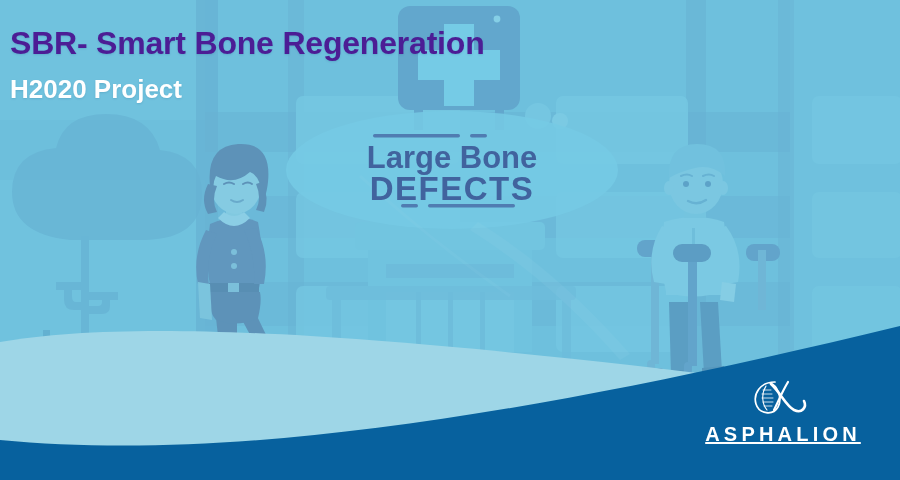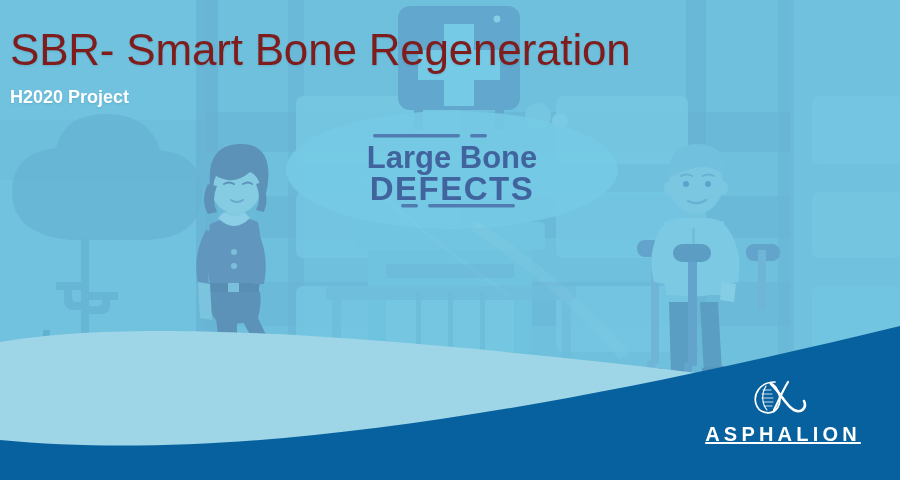--- a/index.html
+++ b/index.html
@@ -52,31 +52,31 @@
 
   
   #title-block {
     position: absolute;
     left: 10px;
     top: 26px;
     width: 640px;
   }
   #main-title {
     margin: 0;
-    color: #7f1d1d;
-    font-size: 44px;
-    font-weight: normal;
+    color: #4c1d95;
+    font-size: 32px;
+    font-weight: bold;
     letter-spacing: -0.2px;
     line-height: 1.1;
     text-shadow: 0 1px 2px rgba(30, 90, 130, 0.18);
   }
   #subtitle {
     margin: 14px 0 0 0;
     color: #ffffff;
-    font-size: 18px;
+    font-size: 26px;
     font-weight: bold;
     line-height: 1.1;
     text-shadow: 0 1px 2px rgba(30, 90, 130, 0.18);
   }
 
   
   #logo {
     position: absolute;
     right: 30px;
     bottom: 36px;

